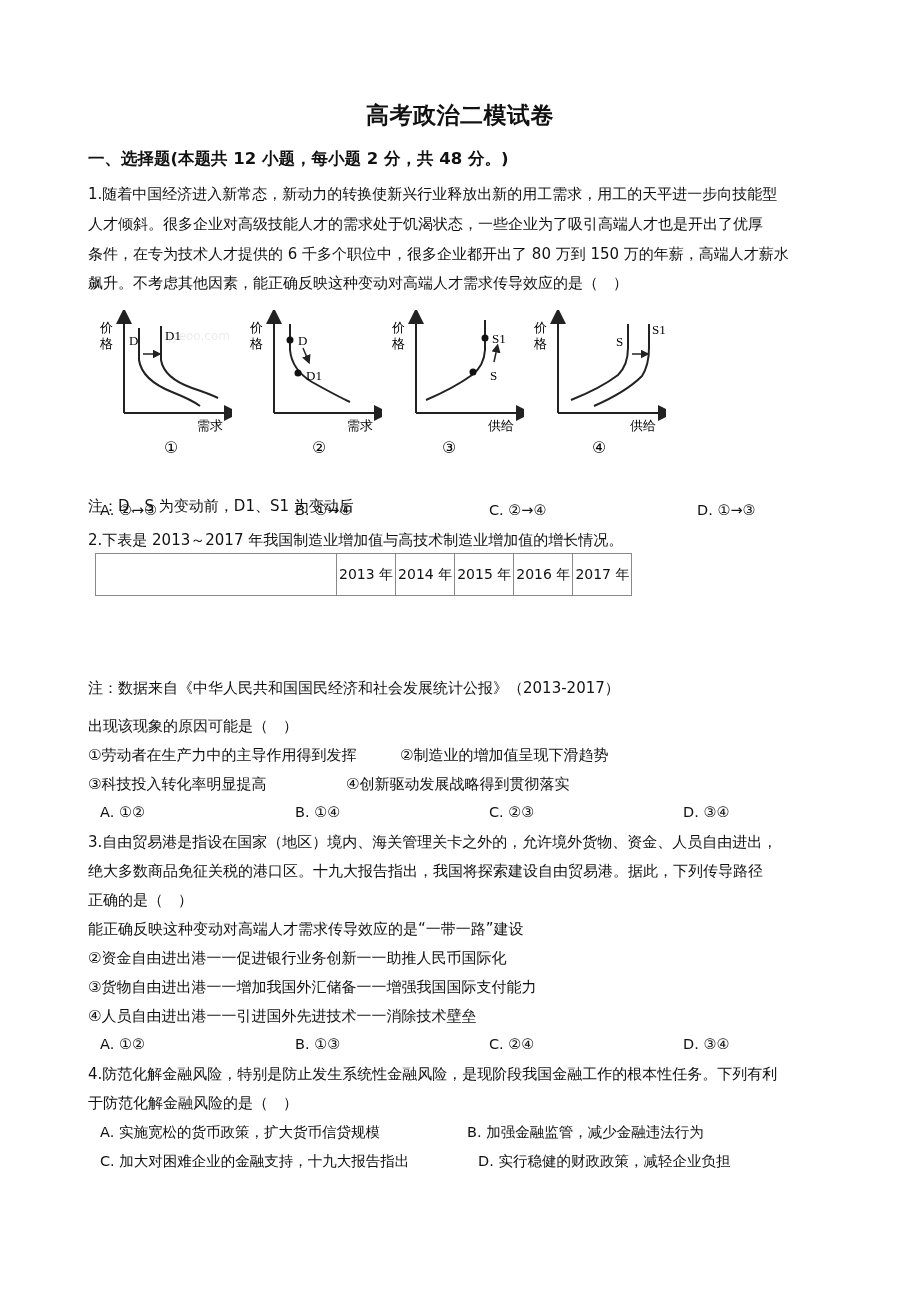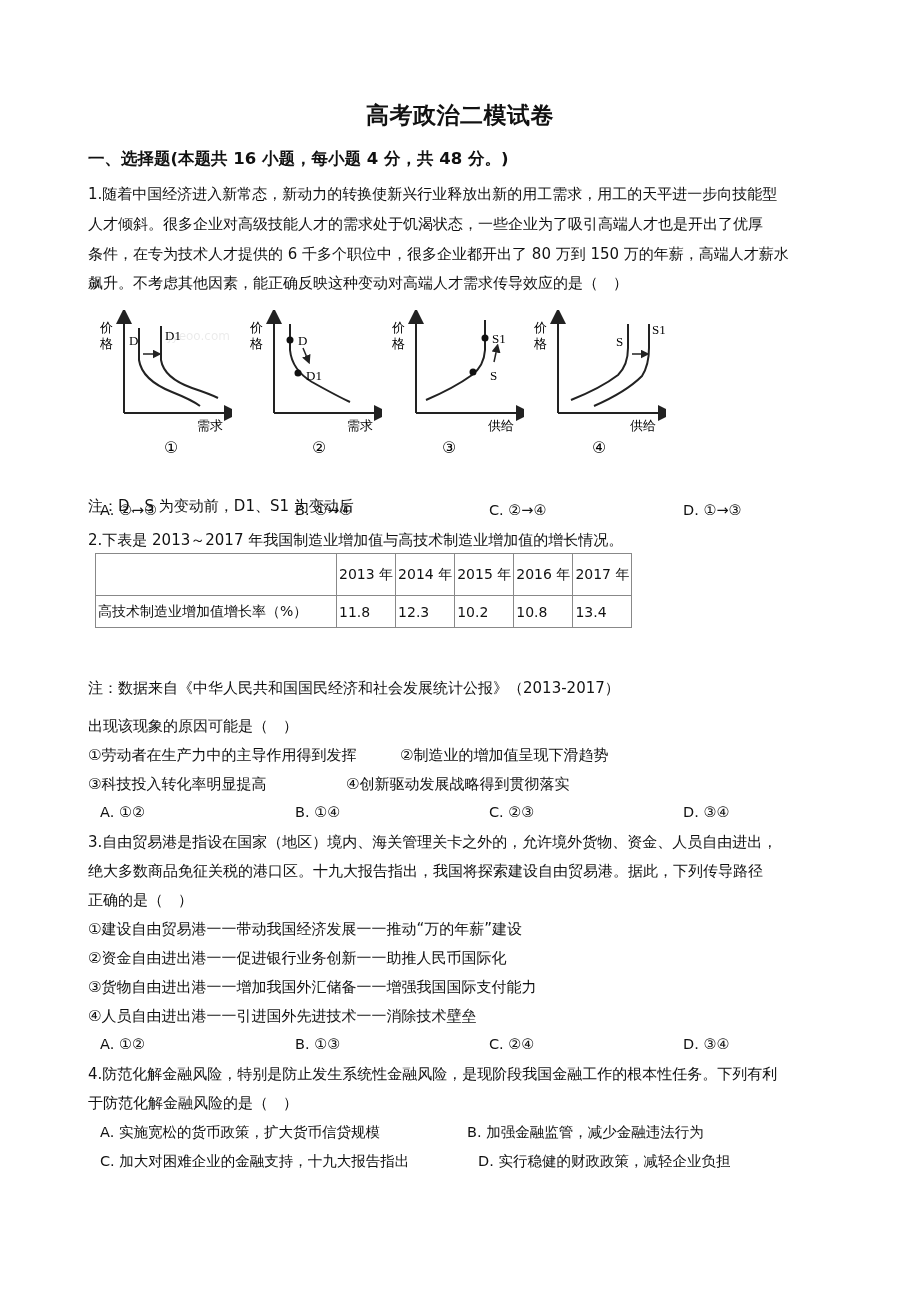--- a/index.html
+++ b/index.html
@@ -19,21 +19,21 @@
   table.data tr:first-child td { height: 41px; }
   table.data td.rowhead { width: 236px; }
   table.data td.v { width: 52px; }
 </style>
 </head>
 <body>
 
 <div class="page">
 
   <div class="title">高考政治二模试卷</div>
-  <div class="section">一、选择题(本题共 16 小题，每小题 4 分，共 48 分。)</div>
+  <div class="section">一、选择题(本题共 12 小题，每小题 2 分，共 48 分。)</div>
 
   <div>
     <div class="line" style="top:185px">1.随着中国经济进入新常态，新动力的转换使新兴行业释放出新的用工需求，用工的天平进一步向技能型</div>
     <div class="line" style="top:215px">人才倾斜。很多企业对高级技能人才的需求处于饥渴状态，一些企业为了吸引高端人才也是开出了优厚</div>
     <div class="line" style="top:245px">条件，在专为技术人才提供的 6 千多个职位中，很多企业都开出了 80 万到 150 万的年薪，高端人才薪水</div>
     <div class="line" style="top:274px">飙升。不考虑其他因素，能正确反映这种变动对高端人才需求传导效应的是（　）</div>
 
     <div class="graphs">
 
       <svg class="graph" style="left:0" viewBox="0 0 140 150">
@@ -102,43 +102,35 @@
         <text x="104" y="120" font-size="13">供给</text>
         <text x="66" y="143" font-size="16">④</text>
       </svg>
     </div>
 
     <div class="line" style="top:497px">注：D、S 为变动前，D1、S1 为变动后</div>
     <div class="opt-row" style="top:502px">
       <span style="left:0">A. ②→③</span>
       <span style="left:195px">B. ①→④</span>
       <span style="left:389px">C. ②→④</span>
-      <span style="left:583px">D. ①→③</span>
+      <span style="left:597px">D. ①→③</span>
     </div>
   </div>
 
   <div>
     <div class="line" style="top:531px">2.下表是 2013～2017 年我国制造业增加值与高技术制造业增加值的增长情况。</div>
     <table class="data">
       <tbody>
           <tr>
         <td class="rowhead"></td>
         <td class="v">2013 年</td>
         <td class="v">2014 年</td>
         <td class="v">2015 年</td>
         <td class="v">2016 年</td>
         <td class="v">2017 年</td>
-      </tr>
-      <tr>
-        <td class="rowhead">高技术制造业增加值增长率（%）</td>
-        <td>11.8</td>
-        <td>12.3</td>
-        <td>10.2</td>
-        <td>10.8</td>
-        <td>13.4</td>
       </tr>
     </tbody>
       </table>
     <div class="line" style="top:679px">注：数据来自《中华人民共和国国民经济和社会发展统计公报》（2013-2017）</div>
     <div class="line" style="top:717px">出现该现象的原因可能是（　）</div>
     <div class="line" style="top:746px">①劳动者在生产力中的主导作用得到发挥</div>
     <div class="line" style="top:746px; left:400px">②制造业的增加值呈现下滑趋势</div>
     <div class="line" style="top:775px">③科技投入转化率明显提高</div>
     <div class="line" style="top:775px; left:346px">④创新驱动发展战略得到贯彻落实</div>
     <div class="opt-row" style="top:804px">
@@ -146,21 +138,21 @@
       <span style="left:195px">B. ①④</span>
       <span style="left:389px">C. ②③</span>
       <span style="left:583px">D. ③④</span>
     </div>
   </div>
 
   <div>
     <div class="line" style="top:833px">3.自由贸易港是指设在国家（地区）境内、海关管理关卡之外的，允许境外货物、资金、人员自由进出，</div>
     <div class="line" style="top:862px">绝大多数商品免征关税的港口区。十九大报告指出，我国将探索建设自由贸易港。据此，下列传导路径</div>
     <div class="line" style="top:891px">正确的是（　）</div>
-    <div class="line" style="top:920px">①建设自由贸易港一一带动我国经济发展一一推动“万的年薪”建设</div>
+    <div class="line" style="top:920px">能正确反映这种变动对高端人才需求传导效应的是“一带一路”建设</div>
     <div class="line" style="top:949px">②资金自由进出港一一促进银行业务创新一一助推人民币国际化</div>
     <div class="line" style="top:978px">③货物自由进出港一一增加我国外汇储备一一增强我国国际支付能力</div>
     <div class="line" style="top:1007px">④人员自由进出港一一引进国外先进技术一一消除技术壁垒</div>
     <div class="opt-row" style="top:1036px">
       <span style="left:0">A. ①②</span>
       <span style="left:195px">B. ①③</span>
       <span style="left:389px">C. ②④</span>
       <span style="left:583px">D. ③④</span>
     </div>
   </div>

